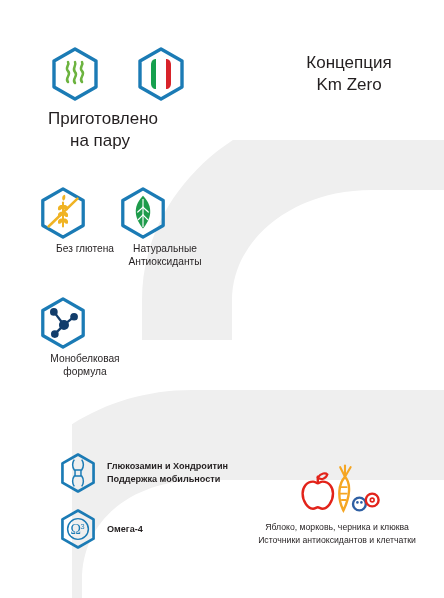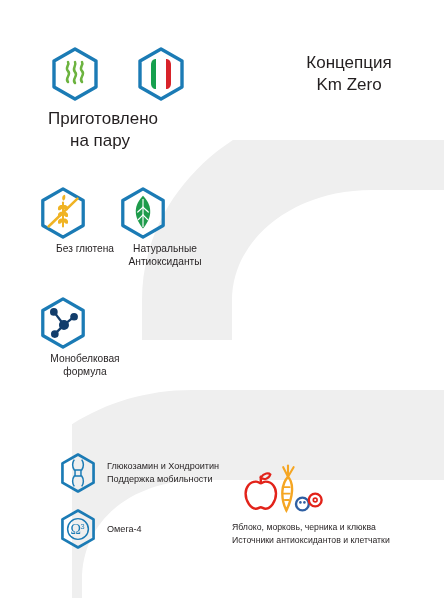--- a/index.html
+++ b/index.html
@@ -30,24 +30,24 @@
   .r1 .hexwrap{margin:0 auto;}
   .r1 .cap{font-size:17px;margin-top:6px;}
 
   
   .r2{width:96px;}
   .r2 .hexwrap{margin:0 auto;}
   .r2 .cap{font-size:10.2px;margin-top:2px;}
 
   
   .brow{position:absolute;display:flex;align-items:center;gap:9px;}
-  .brow .txt{font-size:9.1px;color:#231f20;line-height:1.42;white-space:pre-line;}
-
-  
-  .produce{position:absolute;}
+  .brow .txt{font-size:9.1px;color:#231f20;line-height:1.42;white-space:pre-line;font-weight:bold;}
+
+  
+  .produce{position:absolute;text-align:center;}
   .produce .pcap{font-size:8.7px;color:#231f20;line-height:1.45;white-space:pre-line;}
   .produce .art{margin:0 auto 3px auto;}
 </style>
 </head>
 <body>
 
 <div id="page">
 
   <svg class="watermark" viewBox="0 0 420 470" aria-hidden="true">
     <path d="M300 -40 C170 -40 70 50 70 160 L70 200 L160 200 L160 160 C160 100 220 50 300 50 L430 50 L430 -40 Z" fill="#EFEFEF"></path>

